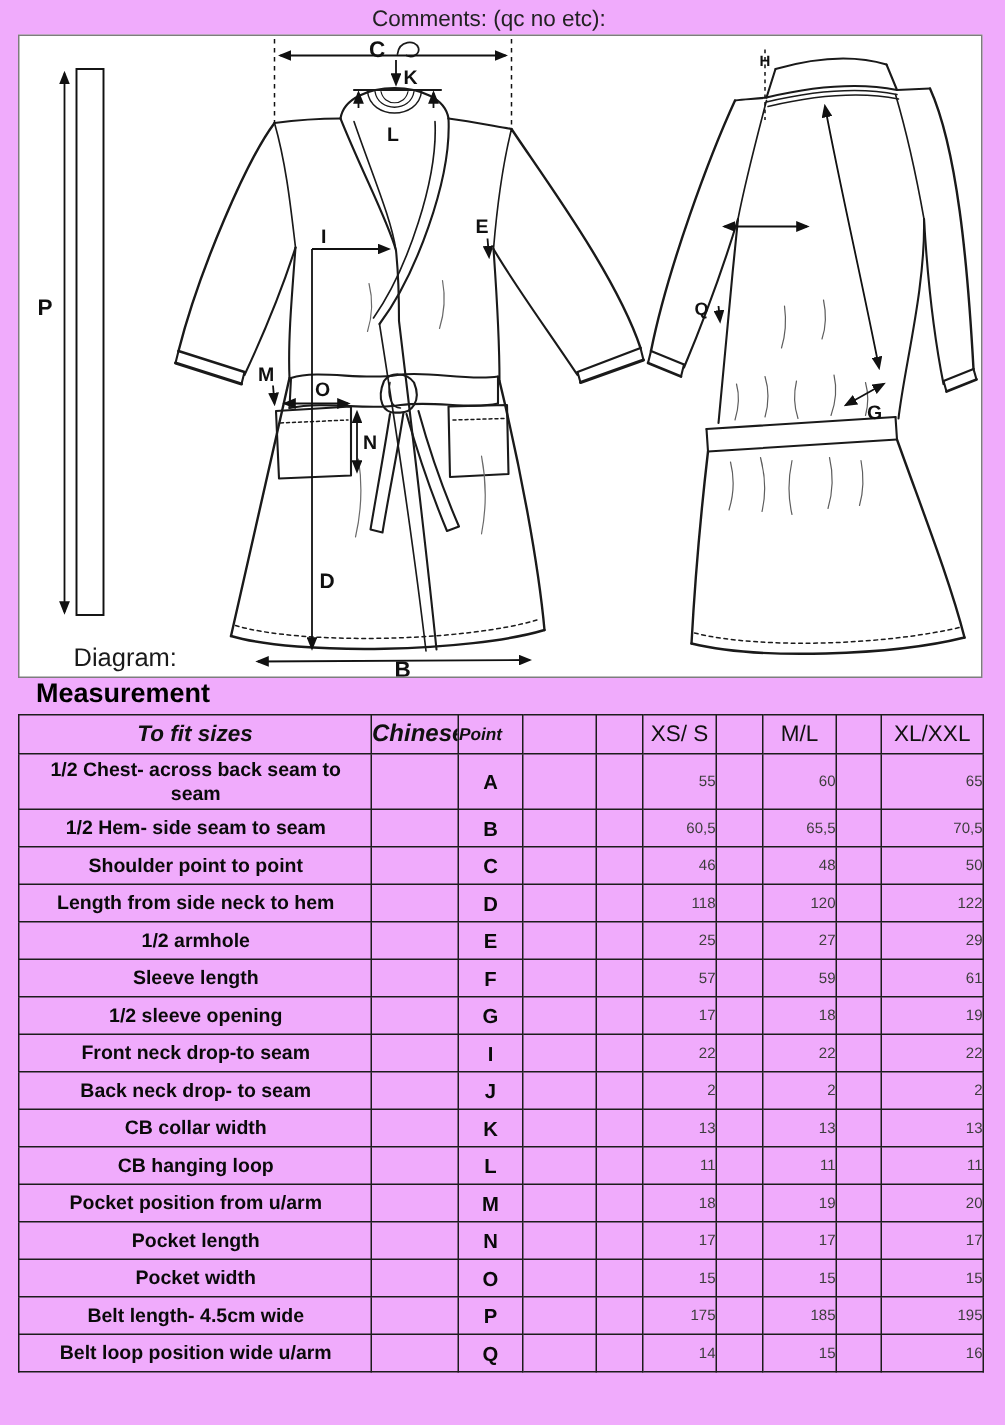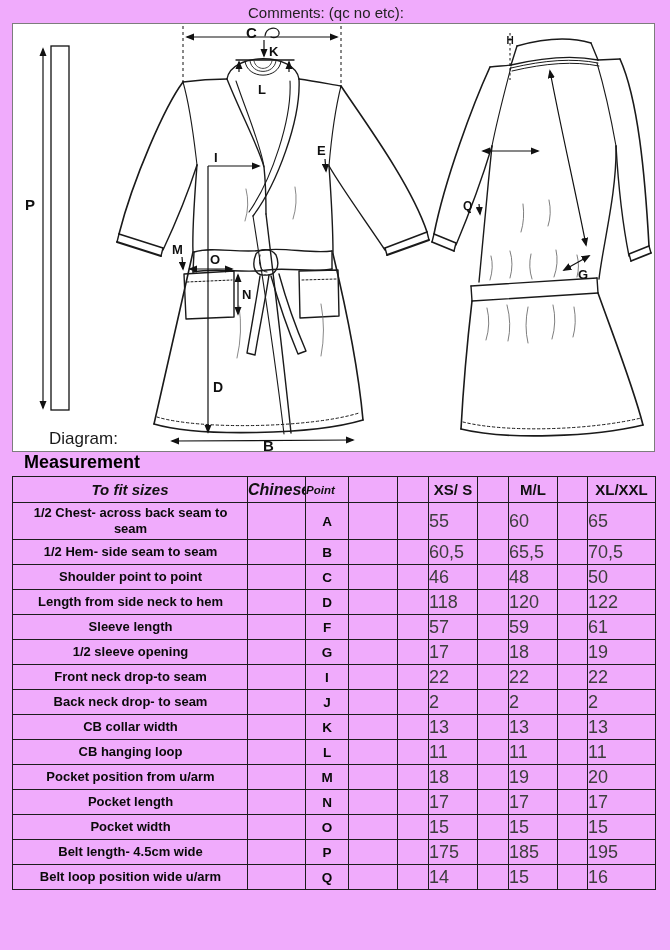--- a/index.html
+++ b/index.html
@@ -29,24 +29,24 @@
   .meas-table th, .meas-table td {
     border:1.5px solid #1c1c1c; overflow:hidden; white-space:normal;
     vertical-align:middle; padding:0;
   }
   .meas-table thead tr { height:26px; }
   .meas-table tbody tr { height:25px; }
   .meas-table tbody tr:first-child { height:37px; }
   th.fit   { font-style:italic; font-weight:bold; font-size:15px; text-align:center; }
   th.chn-h { font-style:italic; font-weight:bold; font-size:16px; text-align:center; }
   th.pnt-h { font-style:italic; font-weight:bold; font-size:11.5px; text-align:left; }
-  th.size  { font-weight:bold; font-size:15px; text-align:center; }
+  th.size  { font-weight:normal; font-size:15px; text-align:center; }
   td.lbl   { font-weight:bold; font-size:13px; text-align:center; padding:1px 3px 1px 4px; line-height:1.25; color:#0a0a0a; }
   td.pnt   { font-weight:bold; font-size:13.5px; text-align:center; color:#0a0a0a; }
-  td.val   { font-size:18px; text-align:left; color:#3d3d3d; }
+  td.val   { font-size:10px; text-align:right; color:#3d3d3d; }
   .dlab { font-family:"Liberation Sans", sans-serif; font-weight:bold; fill:#101010; }
 </style>
 </head>
 <body>
 
 <div class="page">
 
   <div class="comments">Comments: (qc no etc):</div>
 
   <div class="diagram-box">
@@ -289,20 +289,32 @@
           <td class="pnt">D</td>
           <td class="sp"></td>
           <td class="sp"></td>
           <td class="val">118</td>
           <td class="sp"></td>
           <td class="val">120</td>
           <td class="sp"></td>
           <td class="val">122</td>
         </tr>
         <tr>
+          <td class="lbl">1/2 armhole</td>
+          <td class="chn"></td>
+          <td class="pnt">E</td>
+          <td class="sp"></td>
+          <td class="sp"></td>
+          <td class="val">25</td>
+          <td class="sp"></td>
+          <td class="val">27</td>
+          <td class="sp"></td>
+          <td class="val">29</td>
+        </tr>
+        <tr>
           <td class="lbl">Sleeve length</td>
           <td class="chn"></td>
           <td class="pnt">F</td>
           <td class="sp"></td>
           <td class="sp"></td>
           <td class="val">57</td>
           <td class="sp"></td>
           <td class="val">59</td>
           <td class="sp"></td>
           <td class="val">61</td>

